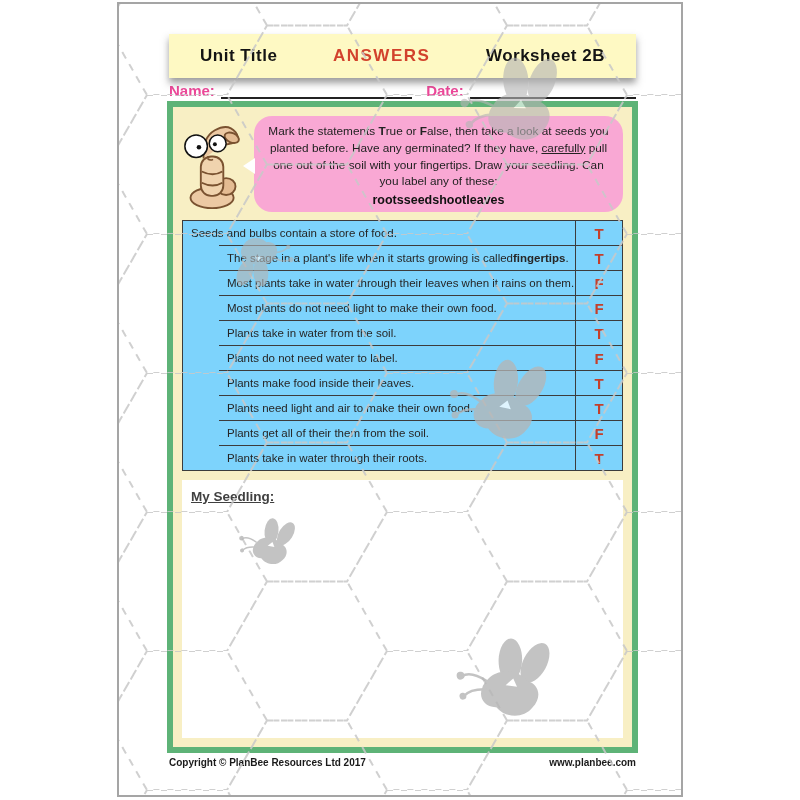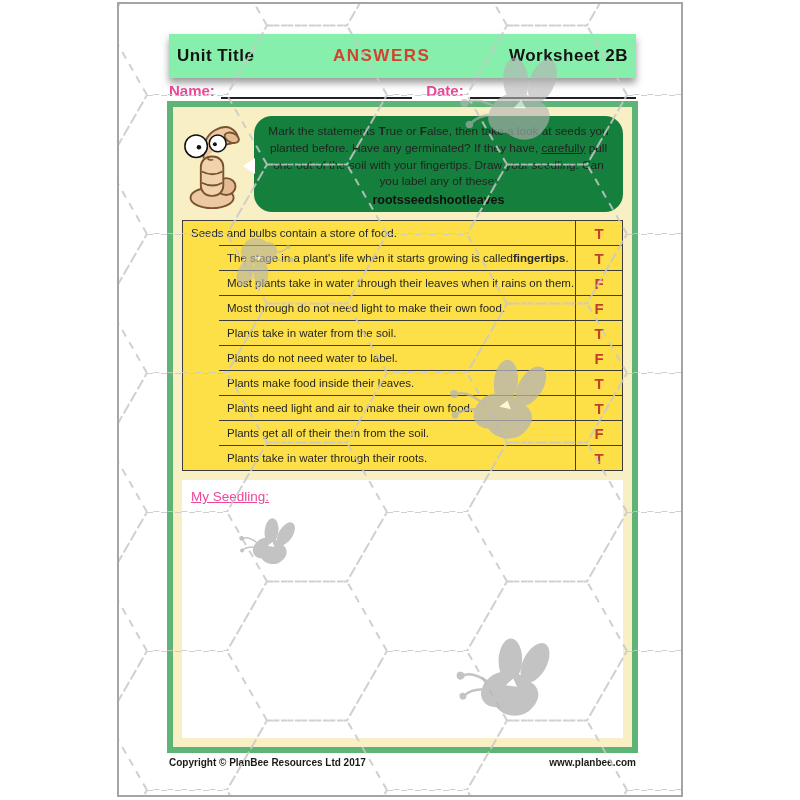--- a/index.html
+++ b/index.html
@@ -7,23 +7,23 @@
     width:800px;height:800px;background:#ffffff;position:relative;
     font-family:"Liberation Sans", sans-serif;overflow:hidden;
   }
   .page{
     position:absolute;left:117px;top:2px;width:562px;height:791px;
     background:#ffffff;border:2px solid #a5a5a5;box-sizing:content-box;
   }
   
   .header-bar{
     position:absolute;left:50px;top:30px;width:467px;height:44px;
-    background:#86efac;box-shadow:0 5px 7px rgba(60,60,60,0.5);
+    background:#fef9c3;box-shadow:0 5px 7px rgba(60,60,60,0.5);
     display:flex;align-items:center;justify-content:space-between;
-    padding:0 8px;box-sizing:border-box;z-index:5;
+    padding:0 31px;box-sizing:border-box;z-index:5;
   }
   .header-bar .h-txt{font-weight:bold;font-size:17px;color:#141414;letter-spacing:.5px;}
   .header-bar .h-answers{color:#d2422c;letter-spacing:1.5px;}
   
   .name-date{
     position:absolute;left:50px;top:78px;width:467px;display:flex;
     align-items:flex-end;z-index:4;
   }
   .nd-label{font-weight:bold;font-size:15px;color:#ec4899;white-space:nowrap;}
   .nd-line{border-bottom:2px solid #222;height:14px;}
@@ -31,57 +31,57 @@
   .nd-line.second{flex:1;margin:0 0 0 6px;}
   
   .card{
     position:absolute;left:48px;top:97px;width:471px;height:652px;
     box-sizing:border-box;border:6px solid #5eb377;background:#f8efc4;
     padding:9px;display:flex;flex-direction:column;z-index:3;
   }
   .bubble-row{display:flex;align-items:stretch;height:96px;flex:0 0 auto;}
   .worm{width:62px;flex:0 0 auto;display:flex;align-items:center;justify-content:center;}
   .bubble{
-    position:relative;flex:1;margin-left:10px;background:#15803d;
+    position:relative;flex:1;margin-left:10px;background:#f9a8d4;
     border-radius:18px;padding:6px 14px 4px;box-sizing:border-box;
     display:flex;flex-direction:column;justify-content:center;
   }
   .bubble:before{
     content:"";position:absolute;left:-11px;top:42px;width:0;height:0;
     border-top:8px solid transparent;border-bottom:8px solid transparent;
     border-right:12px solid #ffffff;
   }
   .bubble-text{font-size:11.8px;line-height:1.42;text-align:center;color:#222;}
   .bubble-text .b{font-weight:bold;}
   .bubble-text .u{text-decoration:underline;}
   .label-words{display:flex;justify-content:center;margin-top:3px;}
   .label-words span{font-weight:bold;font-size:12.5px;color:#111;}
   
   .tf-table{
-    margin-top:8px;flex:0 0 auto;background:#fde047;
+    margin-top:8px;flex:0 0 auto;background:#7dd3fc;
     border:1.5px solid #3c3c3c;display:flex;flex-direction:column;
   }
   .tf-row{display:flex;height:24px;}
   .tf-row + .tf-row{border-top:1.5px solid #3c3c3c;margin-left:36px;}
   .tf-stmt{
     flex:1;display:flex;align-items:center;padding:0 8px;
     font-size:11.5px;color:#262626;white-space:nowrap;overflow:hidden;
   }
   .tf-stmt .b{font-weight:bold;}
   .tf-ans{
     width:46px;flex:0 0 auto;border-left:1.5px solid #3c3c3c;
     display:flex;align-items:center;justify-content:center;
     font-weight:800;font-size:15px;color:#c43f2b;
   }
   
   .seedling-box{
     margin-top:9px;flex:1;background:#ffffff;padding:7px 9px;
   }
   .seedling-label{
-    font-size:13.5px;font-weight:400;color:#ec4899;text-decoration:underline;
+    font-size:13.5px;font-weight:700;color:#404040;text-decoration:underline;
     display:inline-block;
   }
   
   .footer{
     position:absolute;left:50px;top:753px;width:467px;display:flex;
     justify-content:space-between;z-index:4;
   }
   .footer div{font-size:10px;font-weight:bold;color:#1a1a1a;}
   
   .watermark{
@@ -161,21 +161,21 @@
       <div class="tf-row">
         <div class="tf-stmt">
             <span>Most plants take in water through their leaves when it rains on them.</span>
             <span class="b"></span>
             <span></span>
           </div>
         <div class="tf-ans">F</div>
       </div>
       <div class="tf-row">
         <div class="tf-stmt">
-            <span>Most through do not need light to make their own food.</span>
+            <span>Most plants do not need light to make their own food.</span>
             <span class="b"></span>
             <span></span>
           </div>
         <div class="tf-ans">F</div>
       </div>
       <div class="tf-row">
         <div class="tf-stmt">
             <span>Plants take in water from the soil.</span>
             <span class="b"></span>
             <span></span>

